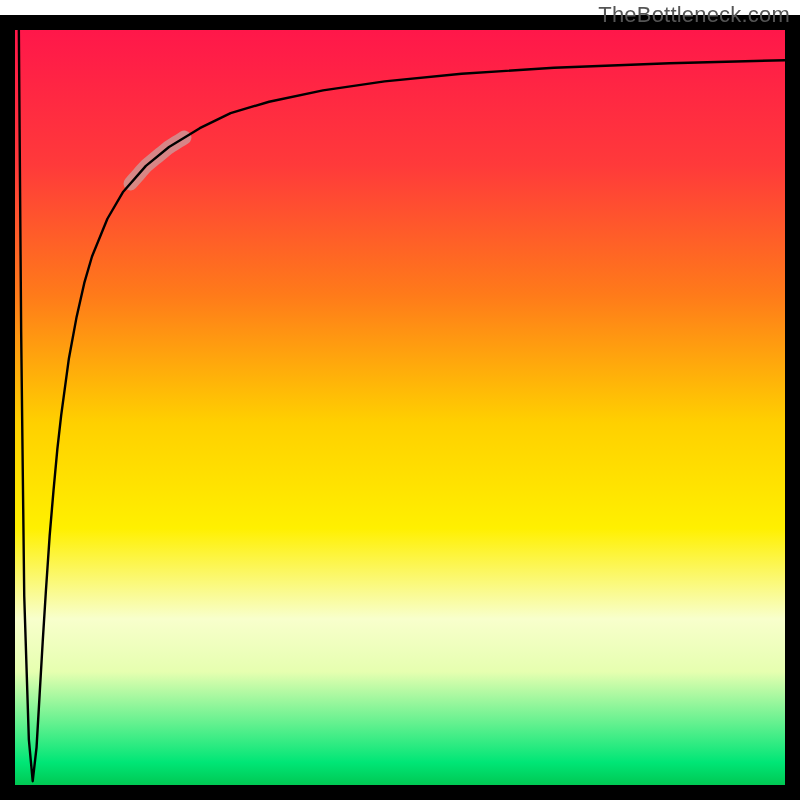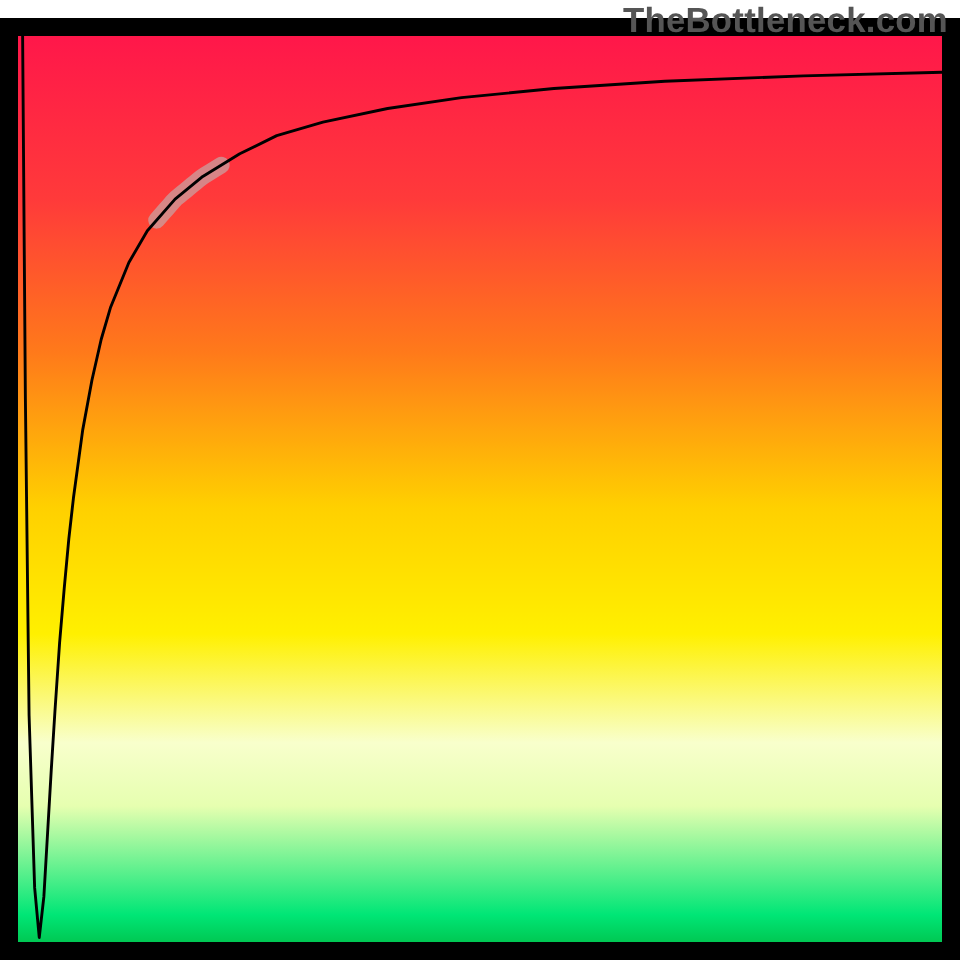--- a/index.html
+++ b/index.html
@@ -13,23 +13,23 @@
   }
   .container {
     position: relative;
     width: 800px;
     height: 800px;
   }
   .watermark {
     position: absolute;
     top: 2px;
     right: 10px;
-    font-size: 29px;
+    font-size: 22px;
     color: #555;
-    font-weight: 700;
+    font-weight: 400;
     letter-spacing: 0.2px;
     z-index: 10;
   }
   svg.chart {
     display: block;
     width: 800px;
     height: 800px;
   }
 </style>
 </head>

